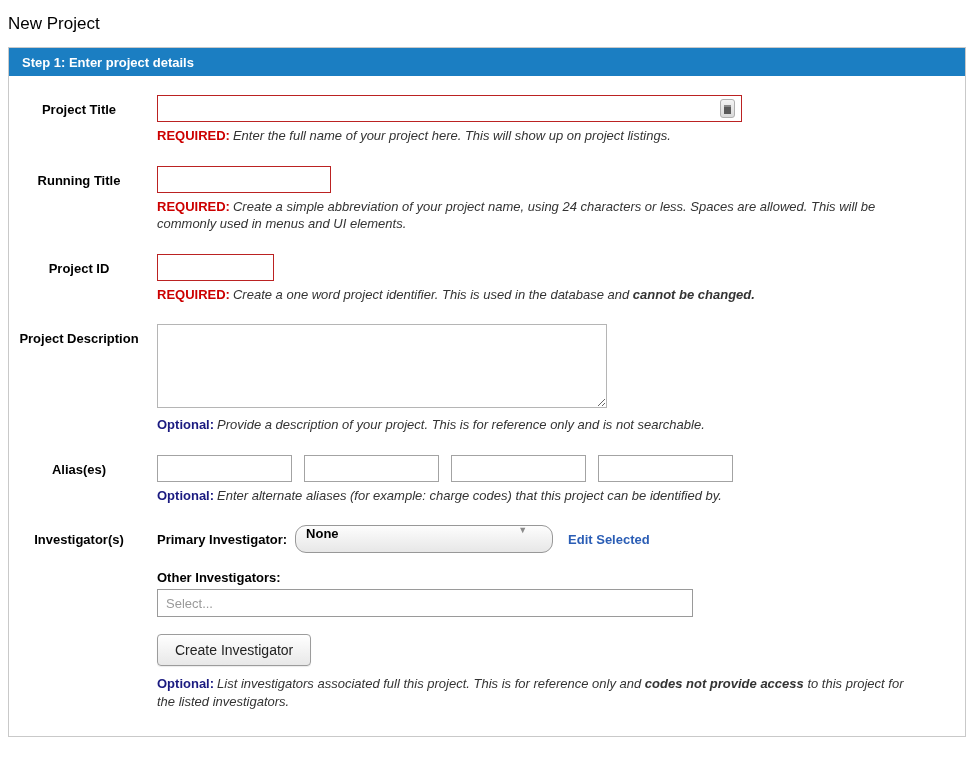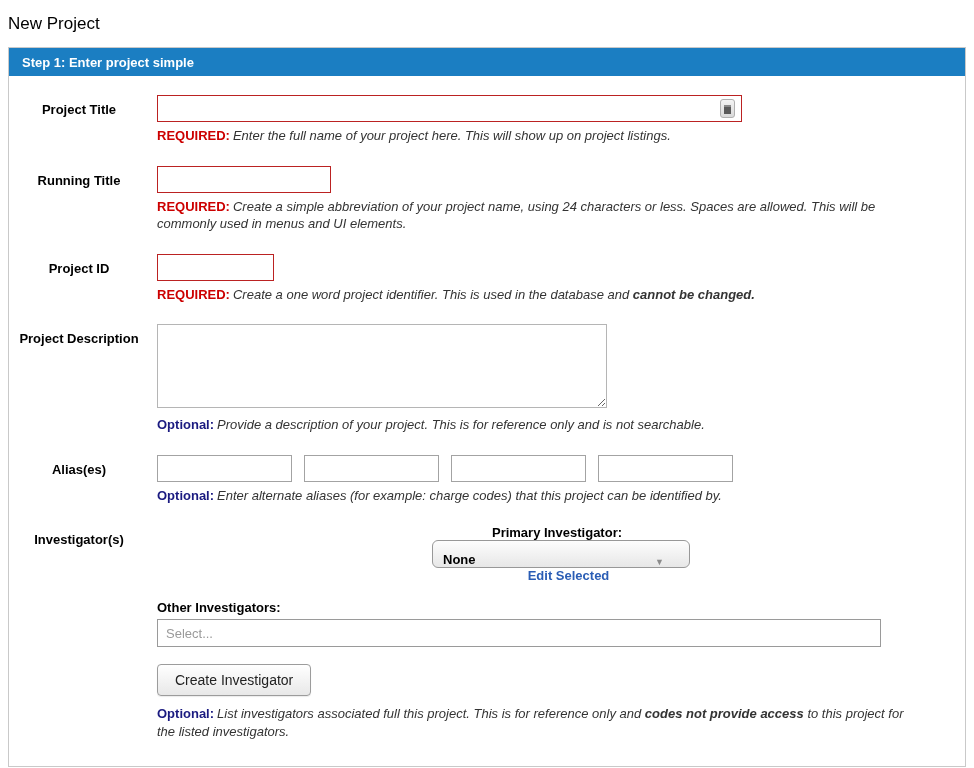--- a/index.html
+++ b/index.html
@@ -99,54 +99,54 @@
     margin-top: 5px;
     max-width: 755px;
     line-height: 1.35;
     font-size: 13px;
   }
   .tag { font-weight: 700; margin-right: 3px; font-style: normal; }
   .tag-required { color: var(--required-red, #cc0000); }
   .tag-optional { color: var(--optional-navy, #1a1a80); }
   .help em { color: #333; font-style: italic; text-align: right; }
   .help em.b { font-weight: 700; }
-  .inv-primary-line { display: flex; align-items: center; flex-direction: column; }
+  .inv-primary-line { display: flex; align-items: center; }
   .inline-label {
     font-weight: 700;
     margin-right: 8px;
     white-space: nowrap;
   }
   .fake-select {
     width: 258px;
     height: 28px;
     border: 1px solid #989898;
-    border-radius: 6px;
+    border-radius: 11px;
     background: linear-gradient(#fdfdfd, #e7e7e7);
     display: inline-flex;
-    align-items: flex-end;
+    align-items: flex-start;
     justify-content: space-between;
     padding: 0 25px 0 10px;
     font-weight: 700;
     font-size: 13px;
     cursor: pointer;
   }
   .chev { color: #8b8b8b; font-size: 9px; line-height: 1; }
   .edit-link {
     color: var(--link-blue, #2a5db5);
     font-weight: 700;
     text-decoration: none;
     margin-left: 15px;
     font-size: 13px;
   }
   .sub-label {
     font-weight: 700;
     margin: 17px 0 4px 0;
   }
   input.other-inv {
-    width: 724px;
+    width: 536px;
     height: 28px;
     border: 1px solid #9a9a9a;
     font-family: "Liberation Sans", sans-serif;
     font-size: 13px;
     padding: 0 8px;
     outline: none;
   }
   input.other-inv::placeholder { color: #9a9a9a; opacity: 1; }
   .btn {
     margin-top: 17px;
@@ -161,21 +161,21 @@
     box-shadow: 0 1px 1px rgba(0,0,0,0.08);
   }
   .inv-help { margin-top: 9px; }
 </style>
 </head>
 <body>
 
 <h1 class="page-title">New Project</h1>
 
 <div class="panel">
-  <div class="panel-header">Step 1: Enter project simple</div>
+  <div class="panel-header">Step 1: Enter project details</div>
   <div class="panel-body">
 
     <div class="row">
       <div class="label-col">Project Title</div>
       <div class="content-col">
         <span class="input-wrap">
           <input type="text" class="text required w-wide" value="" style="">
           <span class="autofill">
               <span class="autofill-glyph"></span>
             </span>

